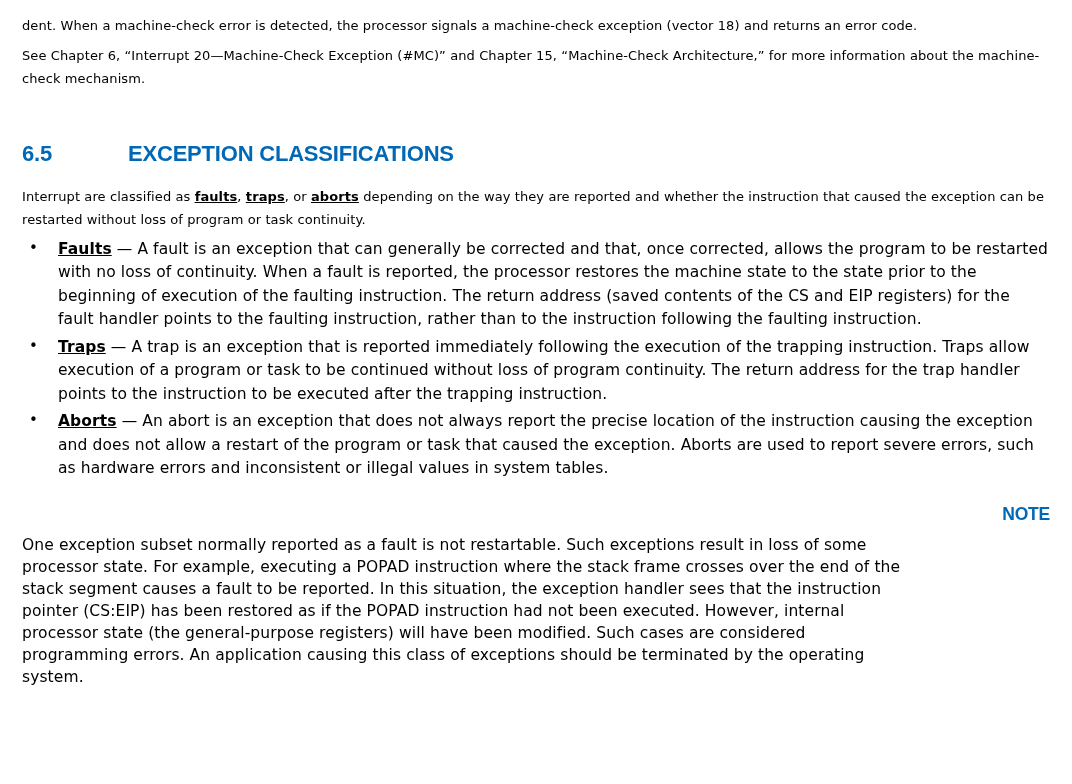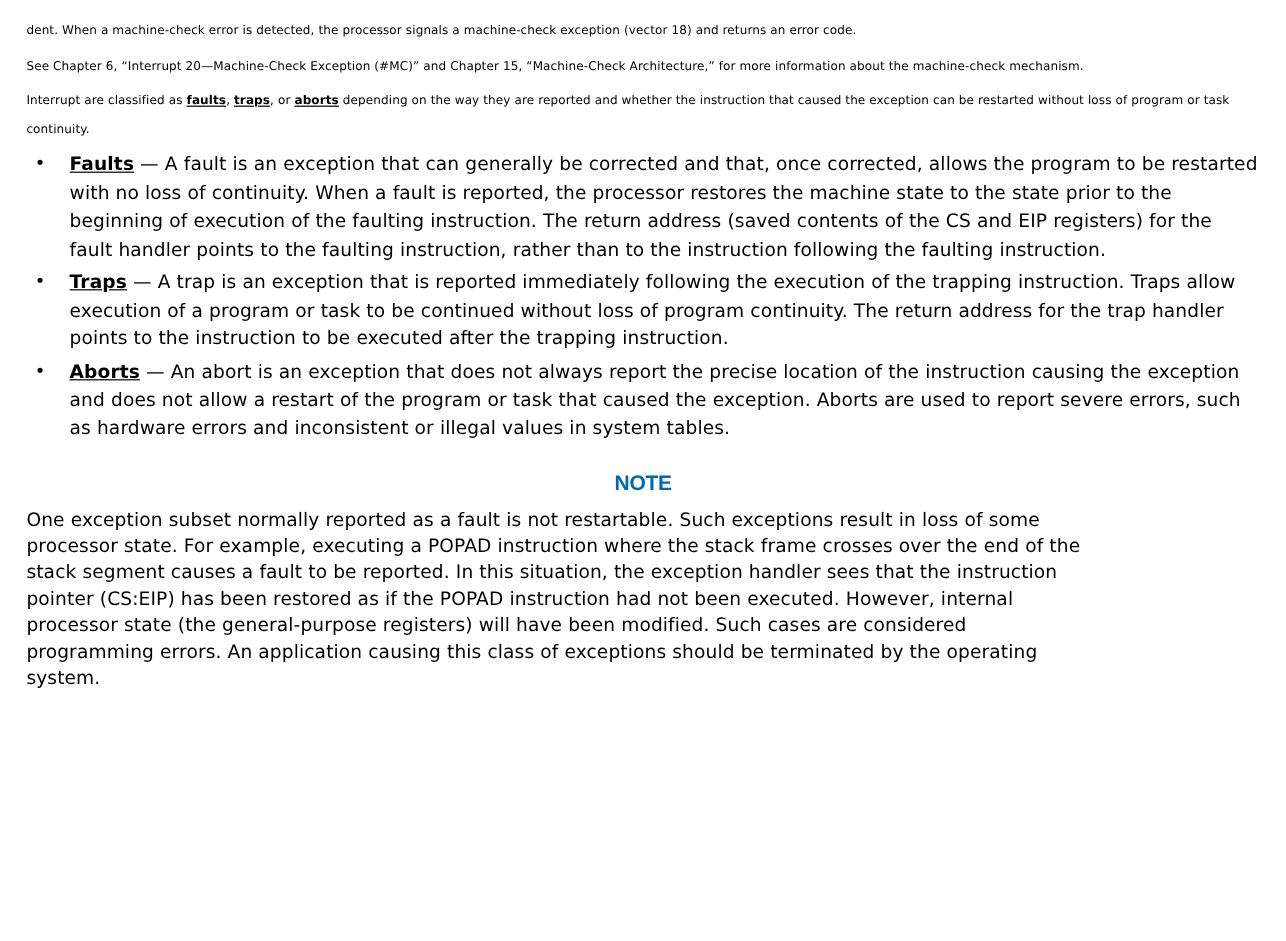--- a/index.html
+++ b/index.html
@@ -14,21 +14,21 @@
     font-family: "DejaVu Sans", "Liberation Sans", sans-serif;
   }
   .page {
     width: 1072px;
     height: 784px;
     background: var(--color-background);
     padding: 14px 22px 0 22px;
     overflow: hidden;
   }
   .body-par {
-    font-size: 10px;
+    font-size: 13px;
     line-height: 23.5px;
     margin-bottom: 6px;
     letter-spacing: 0.1px;
   }
   .section-heading {
     margin-top: 50px;
     margin-bottom: 18px;
     color: var(--color-heading);
     font-family: "Liberation Sans", sans-serif;
     font-weight: bold;
@@ -51,21 +51,21 @@
     letter-spacing: 0.1px;
   }
   .bullet-glyph {
     position: absolute;
     left: 7px;
     top: -1px;
     font-size: 15px;
   }
   .note-block { margin-top: 22px; }
   .note-heading {
-    text-align: center;
+    text-align: right;
     color: var(--color-heading);
     font-family: "Liberation Sans", sans-serif;
     font-weight: bold;
     font-size: 17.5px;
     line-height: 22px;
     margin-bottom: 9px;
     letter-spacing: -0.2px;
   }
   .note-text {
     width: 892px;
@@ -77,20 +77,24 @@
 </style>
 </head>
 <body>
 
 <div class="page">
 
   <p class="body-par">dent. When a machine-check error is detected, the processor signals a machine-check exception (vector 18) and returns an error code.</p>
 
   <p class="body-par">See Chapter 6, “Interrupt 20—Machine-Check Exception (#MC)” and Chapter 15, “Machine-Check Architecture,” for more information about the machine-check mechanism.</p>
 
+  <div class="section-heading">
+    <span class="section-number">6.5</span>
+    <span class="section-title">EXCEPTION CLASSIFICATIONS</span>
+  </div>
 
   <p class="body-par"><span>Interrupt are classified as </span><strong>faults</strong><span>, </span><strong>traps</strong><span>, or </span><strong>aborts</strong><span> depending on the way they are reported and whether the instruction that caused the exception can be restarted without loss of program or task continuity.</span></p>
 
   <ul class="bullets">
     <li><span class="bullet-glyph">•</span><strong>Faults</strong><span> — A fault is an exception that can generally be corrected and that, once corrected, allows the program to be restarted with no loss of continuity. When a fault is reported, the processor restores the machine state to the state prior to the beginning of execution of the faulting instruction. The return address (saved contents of the CS and EIP registers) for the fault handler points to the faulting instruction, rather than to the instruction following the faulting instruction.</span></li>
     <li><span class="bullet-glyph">•</span><strong>Traps</strong><span> — A trap is an exception that is reported immediately following the execution of the trapping instruction. Traps allow execution of a program or task to be continued without loss of program continuity. The return address for the trap handler points to the instruction to be executed after the trapping instruction.</span></li>
     <li><span class="bullet-glyph">•</span><strong>Aborts</strong><span> — An abort is an exception that does not always report the precise location of the instruction causing the exception and does not allow a restart of the program or task that caused the exception. Aborts are used to report severe errors, such as hardware errors and inconsistent or illegal values in system tables.</span></li>
   </ul>
 
   <div class="note-block">

